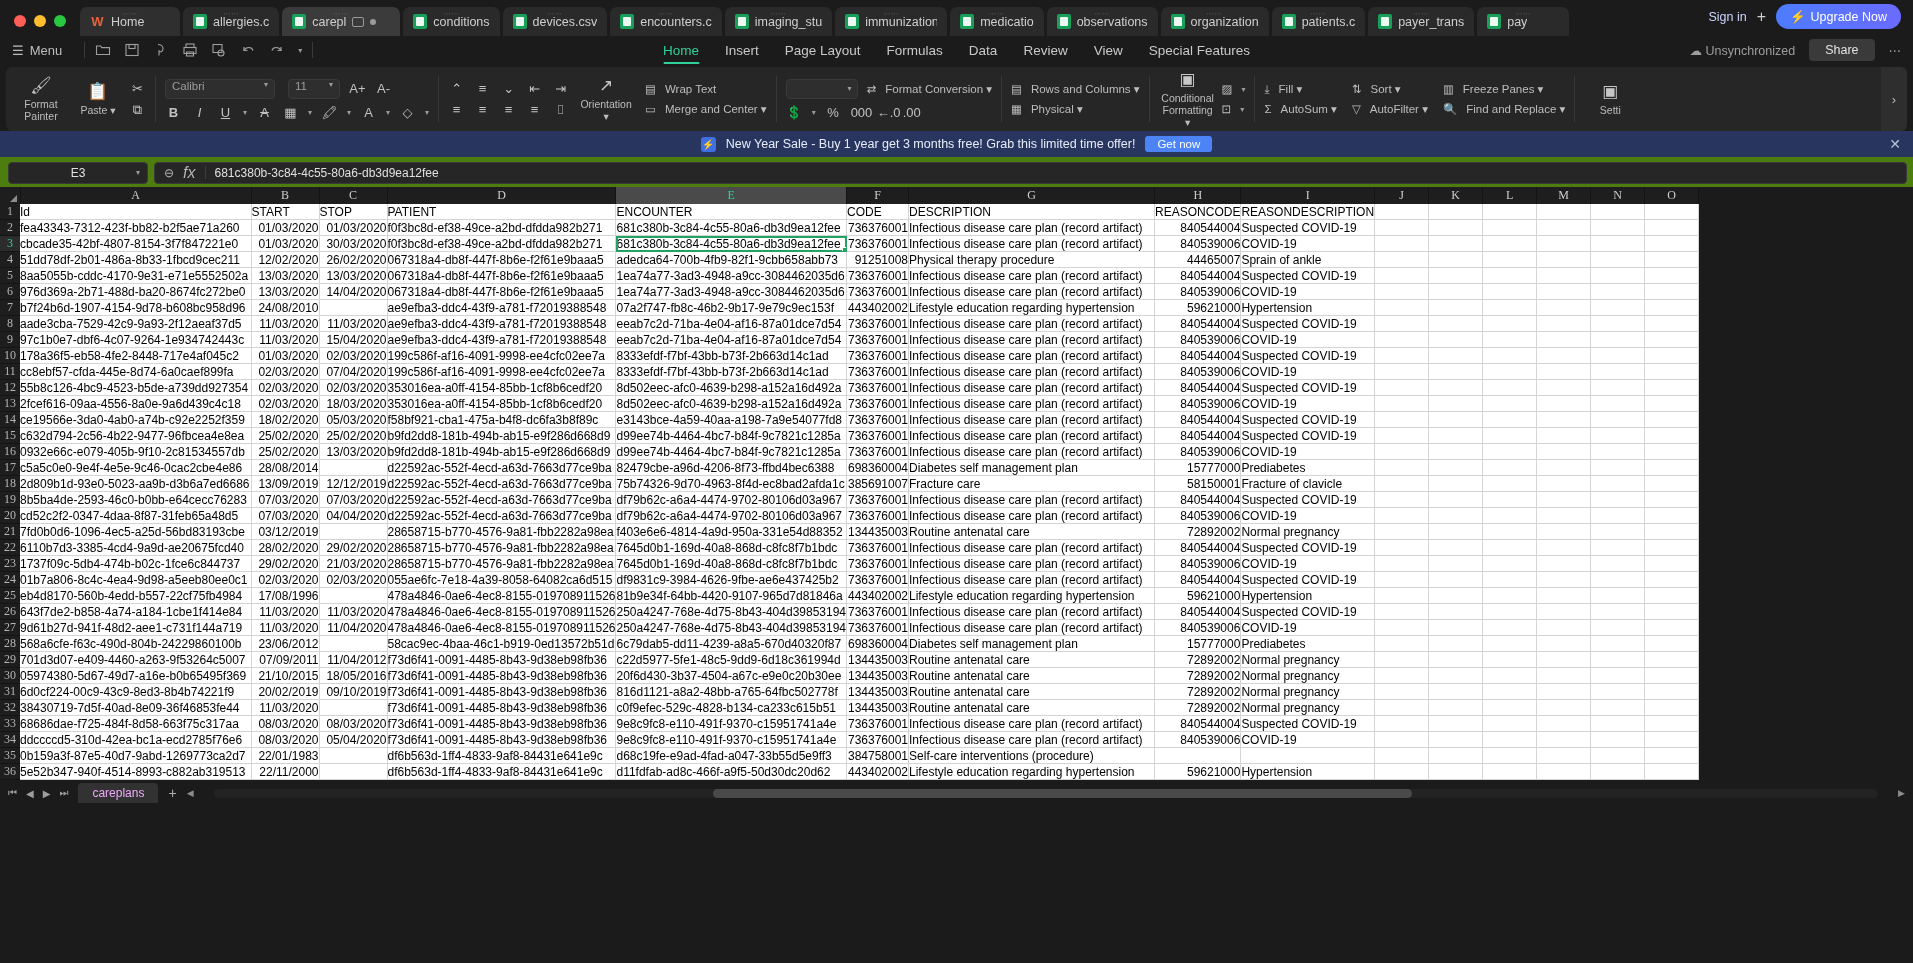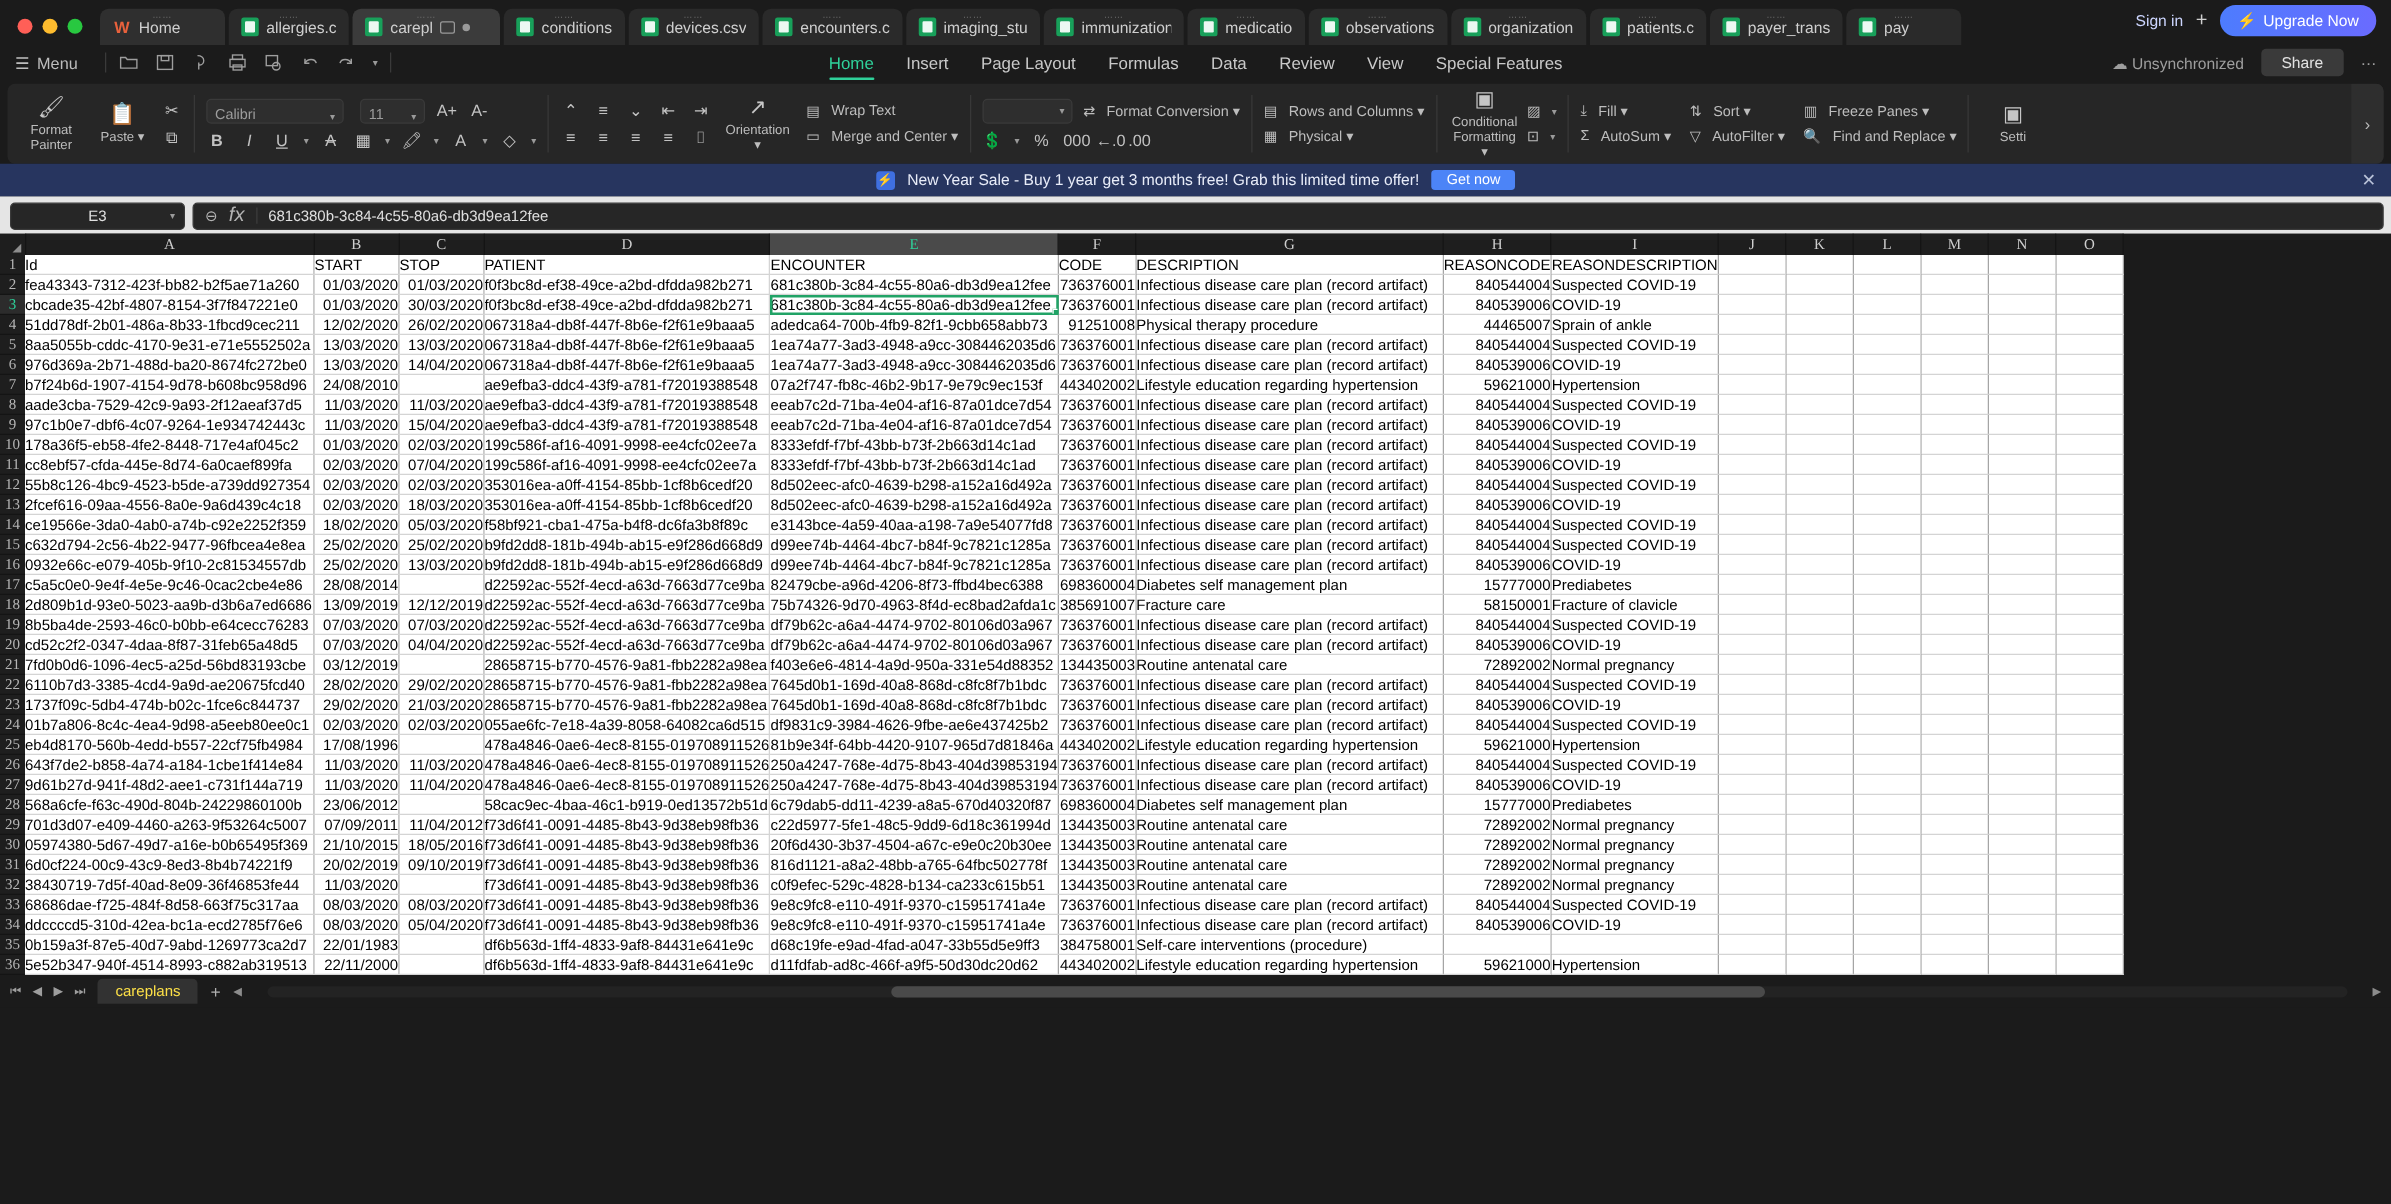--- a/index.html
+++ b/index.html
@@ -48,41 +48,41 @@
   .ribbon { height:64px; background:#262626; margin:3px 6px 0 6px; border-radius:6px;
             display:flex; align-items:stretch; padding:4px 2px; position:relative; overflow:hidden;}
   .grp { display:flex; align-items:center; padding:0 7px; gap:5px;}
   .gsep { width:1px; background:#383838; margin:5px 2px;}
   .bigbtn { width:52px; display:flex; flex-direction:column; align-items:center; justify-content:center;
             gap:3px; font-size:10.5px; color:#bdbdbd; line-height:1.15; text-align:center;}
   .bigbtn .gl { font-size:17px; color:#c6c6c6; }
   .col2 { display:flex; flex-direction:column; justify-content:center; gap:6px;}
   .rowi { display:flex; align-items:center; gap:9px; color:#bdbdbd; font-size:11.5px;}
   .fontbox { background:#2e2e2e; border:1px solid #3a3a3a; border-radius:4px; height:20px;
-             display:flex; align-items:flex-end; padding:0 6px; font-size:11.5px; color:#9d9d9d; }
+             display:flex; align-items:flex-start; padding:0 6px; font-size:11.5px; color:#9d9d9d; }
   .fontname { width:110px; justify-content:space-between;}
   .fontsize { width:52px; justify-content:space-between; margin-left:4px;}
   .numbox { background:#2e2e2e; border:1px solid #3a3a3a; border-radius:4px; height:20px; width:72px;
             display:flex; align-items:center; justify-content:flex-end; padding:0 5px; font-size:11px; color:#9d9d9d;}
   .tb { font-size:13px; color:#c2c2c2; width:17px; text-align:center;}
   .lbl2 { font-size:11.5px; color:#bdbdbd; white-space:nowrap;}
   .cv { font-size:8px; color:#9a9a9a; }
   .ribexpand { position:absolute; right:0; top:0; bottom:0; width:26px; background:#2e2e2e;
                display:flex; align-items:center; justify-content:center; font-size:13px; color:#bbb;}
 
   
   .banner { height:26px; background:#27355f; display:flex; align-items:center; justify-content:center;
             gap:10px; font-size:12.5px; color:#e8ecf8; position:relative;}
   .bicon { width:15px; height:15px; background:#3f6fe0; border-radius:3px; color:#fff; font-size:10px;
            display:flex; align-items:center; justify-content:center;}
   .getnow { background:#4c84f7; color:#fff; border-radius:3px; font-size:11.5px; padding:2px 12px;}
   .bclose { position:absolute; right:12px; font-size:14px; color:#b9c2d8;}
 
   
-  .fbar { height:30px; display:flex; align-items:center; gap:6px; padding:4px 6px 3px 8px; background:#e5e5e5;}
+  .fbar { height:30px; display:flex; align-items:center; gap:6px; padding:4px 6px 3px 8px; background:#4d7c0f;}
   .namebox { width:140px; height:22px; background:#262626; border:1px solid #3a3a3a; border-radius:4px;
              display:flex; align-items:center; justify-content:center; position:relative; font-size:12px; color:#e0e0e0;}
   .namebox .cvn { position:absolute; right:7px; font-size:8px; color:#9a9a9a;}
   .finput { flex:1; height:22px; background:#262626; border:1px solid #3a3a3a; border-radius:4px;
             display:flex; align-items:center; gap:9px; padding:0 9px; font-size:12px; color:#e0e0e0;}
   .fx { font-style:italic; color:#b3b3b3; font-size:16px;}
   .fsep { width:1px; height:13px; background:#3d3d3d;}
 
   
   .sheetwrap { position:relative; background:#1b1b1b; }
@@ -102,21 +102,21 @@
             font-size:11.5px; font-family:"Liberation Sans",sans-serif;}
   td.num { text-align:right; padding-right:4px;}
   td.hdr { font-weight:normal; }
   td.activecell { outline:2px solid #21a366; outline-offset:-2px; position:relative; z-index:3;}
   td.activecell:after{content:""; position:absolute; right:-3px; bottom:-3px; width:5px; height:5px;
             background:#21a366; border:1px solid #fff;}
 
   
   .bottom { height:26px; background:#1b1b1b; display:flex; align-items:center; padding:0 8px; gap:10px;}
   .navbtns { display:flex; gap:9px; color:#9e9e9e; font-size:10px; align-items:center;}
-  .sheettab { background:#323232; color:#fde047; font-size:12px; padding:3px 14px; border-radius:4px 4px 0 0;}
+  .sheettab { background:#323232; color:#f0abfc; font-size:12px; padding:3px 14px; border-radius:4px 4px 0 0;}
   .addsheet { color:#b0b0b0; font-size:14px; }
   .hscroll { flex:1; height:9px; background:#232323; border-radius:5px; position:relative; margin:0 10px;}
   .hthumb { position:absolute; left:30%; width:42%; top:0; bottom:0; background:#4a4a4a; border-radius:5px;}
   .harrow { color:#8c8c8c; font-size:9px;}
 </style>
 </head>
 <body>
 
 <div class="titlebar">
   <div class="traffic">

